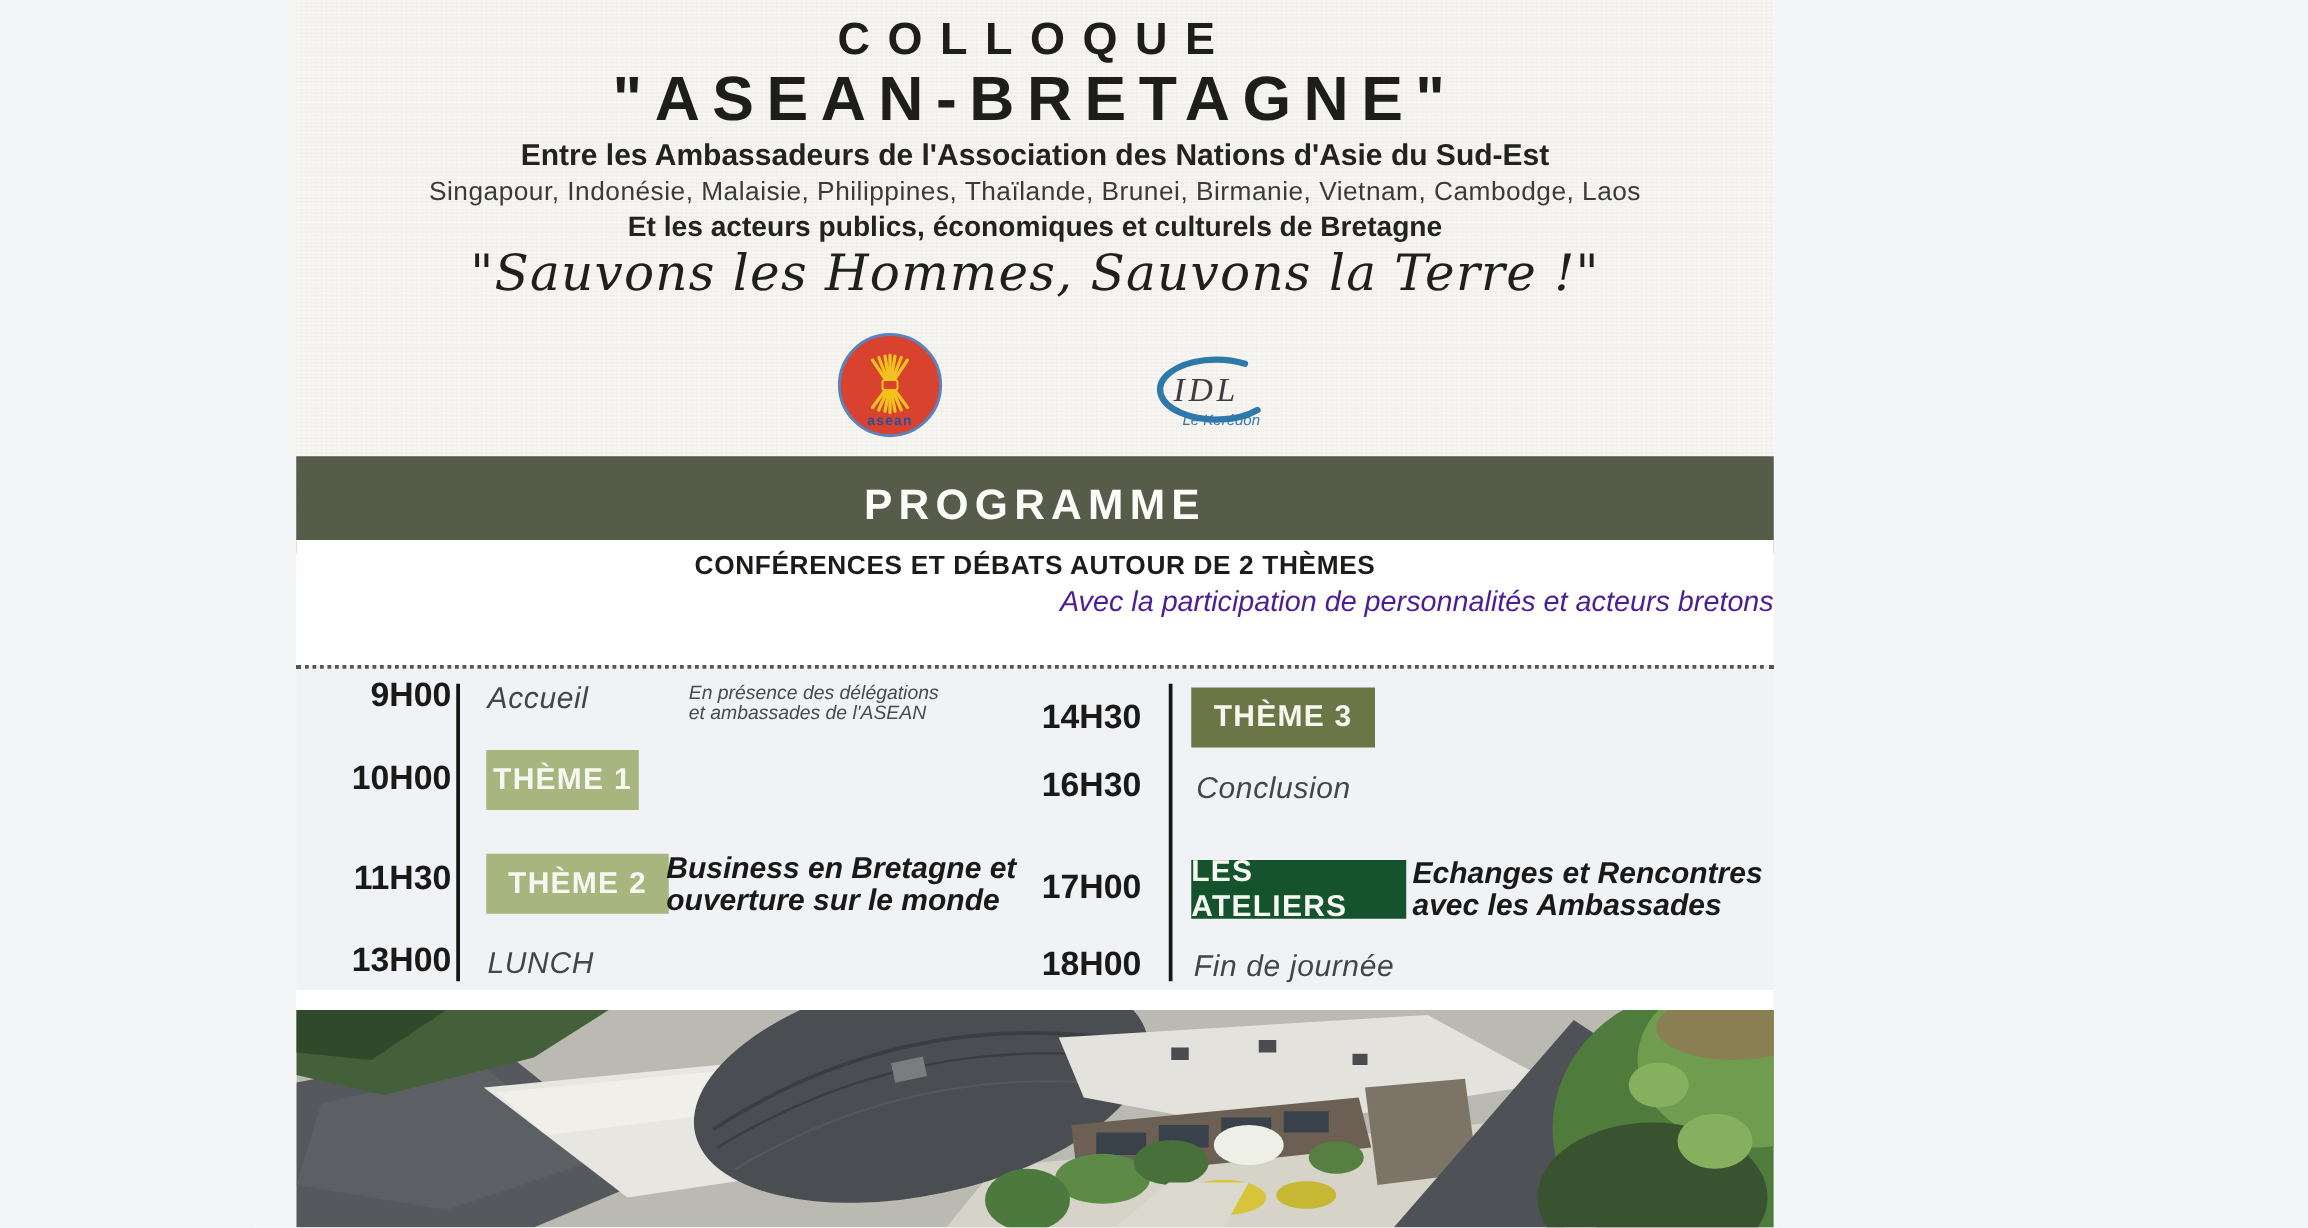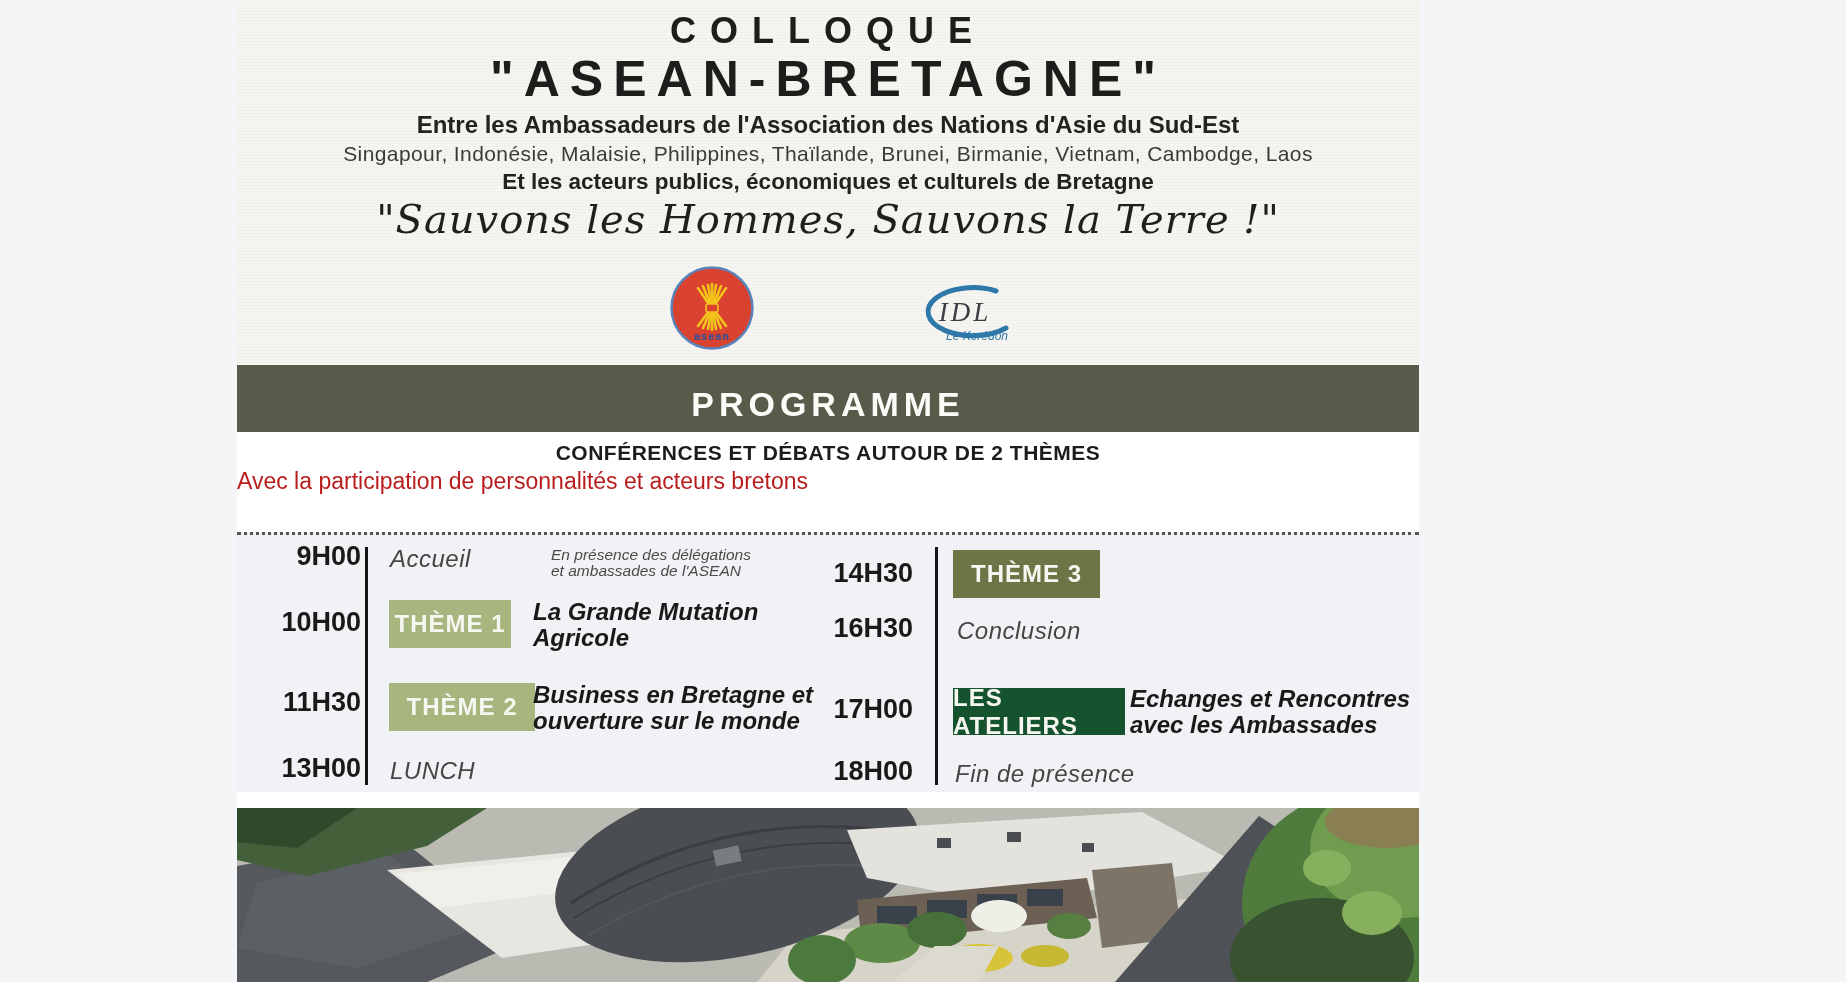--- a/index.html
+++ b/index.html
@@ -48,22 +48,22 @@
     font-size:34px; font-weight:bold; letter-spacing:5px;
   }
 
   
   .intro { position:absolute; left:0; top:432px; width:1182px; height:100px; background:#ffffff; }
   .intro-title {
     position:absolute; top:9px; width:100%; text-align:center;
     font-size:21px; font-weight:bold; color:#1c1c1a; letter-spacing:0.5px;
   }
   .intro-sub {
-    position:absolute; top:36px; width:100%; text-align:left;
-    font-size:23px; color:#b91c1c;
+    position:absolute; top:36px; width:100%; text-align:right;
+    font-size:23px; font-style:italic; color:#4c1d95;
   }
 
   
   .schedule {
     position:absolute; left:0; top:532px; width:1182px; height:260px;
     background:#f1f2f6;
     border-top:3px dotted #55554f;
   }
   .divider { position:absolute; top:12px; height:238px; width:3px; background:#151513; }
   .divider-left  { left:128px; }
@@ -161,22 +161,20 @@
       <div class="divider divider-left"></div>
       <div class="divider divider-right"></div>
 
       <div class="time time-l" style="top:8px">9H00</div>
       <div class="plain-label" style="left:153px; top:10px">Accueil</div>
       <div class="note" style="left:314px; top:12px">En présence des délégations
 et ambassades de l'ASEAN</div>
 
       <div class="time time-l" style="top:74px">10H00</div>
       <div class="badge badge-sage" style="left:152px; top:65px; width:122px; height:48px">THÈME 1</div>
-      <div class="desc" style="left:296px; top:64px">La Grande Mutation
-Agricole</div>
 
       <div class="time time-l" style="top:154px">11H30</div>
       <div class="badge badge-sage" style="left:152px; top:148px; width:146px; height:48px">THÈME 2</div>
       <div class="desc" style="left:296px; top:147px">Business en Bretagne et
 ouverture sur le monde</div>
 
       <div class="time time-l" style="top:220px">13H00</div>
       <div class="plain-label" style="left:153px; top:222px">LUNCH</div>
 
       <div class="time time-r" style="top:25px">14H30</div>
@@ -184,21 +182,21 @@
 
       <div class="time time-r" style="top:80px">16H30</div>
       <div class="plain-label" style="left:720px; top:82px">Conclusion</div>
 
       <div class="time time-r" style="top:161px">17H00</div>
       <div class="badge badge-dark" style="left:716px; top:153px; width:172px; height:47px">LES ATELIERS</div>
       <div class="desc" style="left:893px; top:151px">Echanges et Rencontres
 avec les Ambassades</div>
 
       <div class="time time-r" style="top:223px">18H00</div>
-      <div class="plain-label" style="left:718px; top:225px">Fin de présence</div>
+      <div class="plain-label" style="left:718px; top:225px">Fin de journée</div>
     </div>
 
     <div class="photo">
       <svg viewBox="0 0 1182 174" preserveAspectRatio="none">
         <rect x="0" y="0" width="1182" height="174" fill="#bbbab2"></rect>
 
         <polygon points="560,125 960,90 1030,174 520,174" fill="#d6d3c8"></polygon>
 
         <polygon points="0,58 160,28 290,132 190,174 0,174" fill="#55585c"></polygon>
         <polygon points="20,75 150,45 240,120 120,160 0,140" fill="#60646a" opacity="0.7"></polygon>

